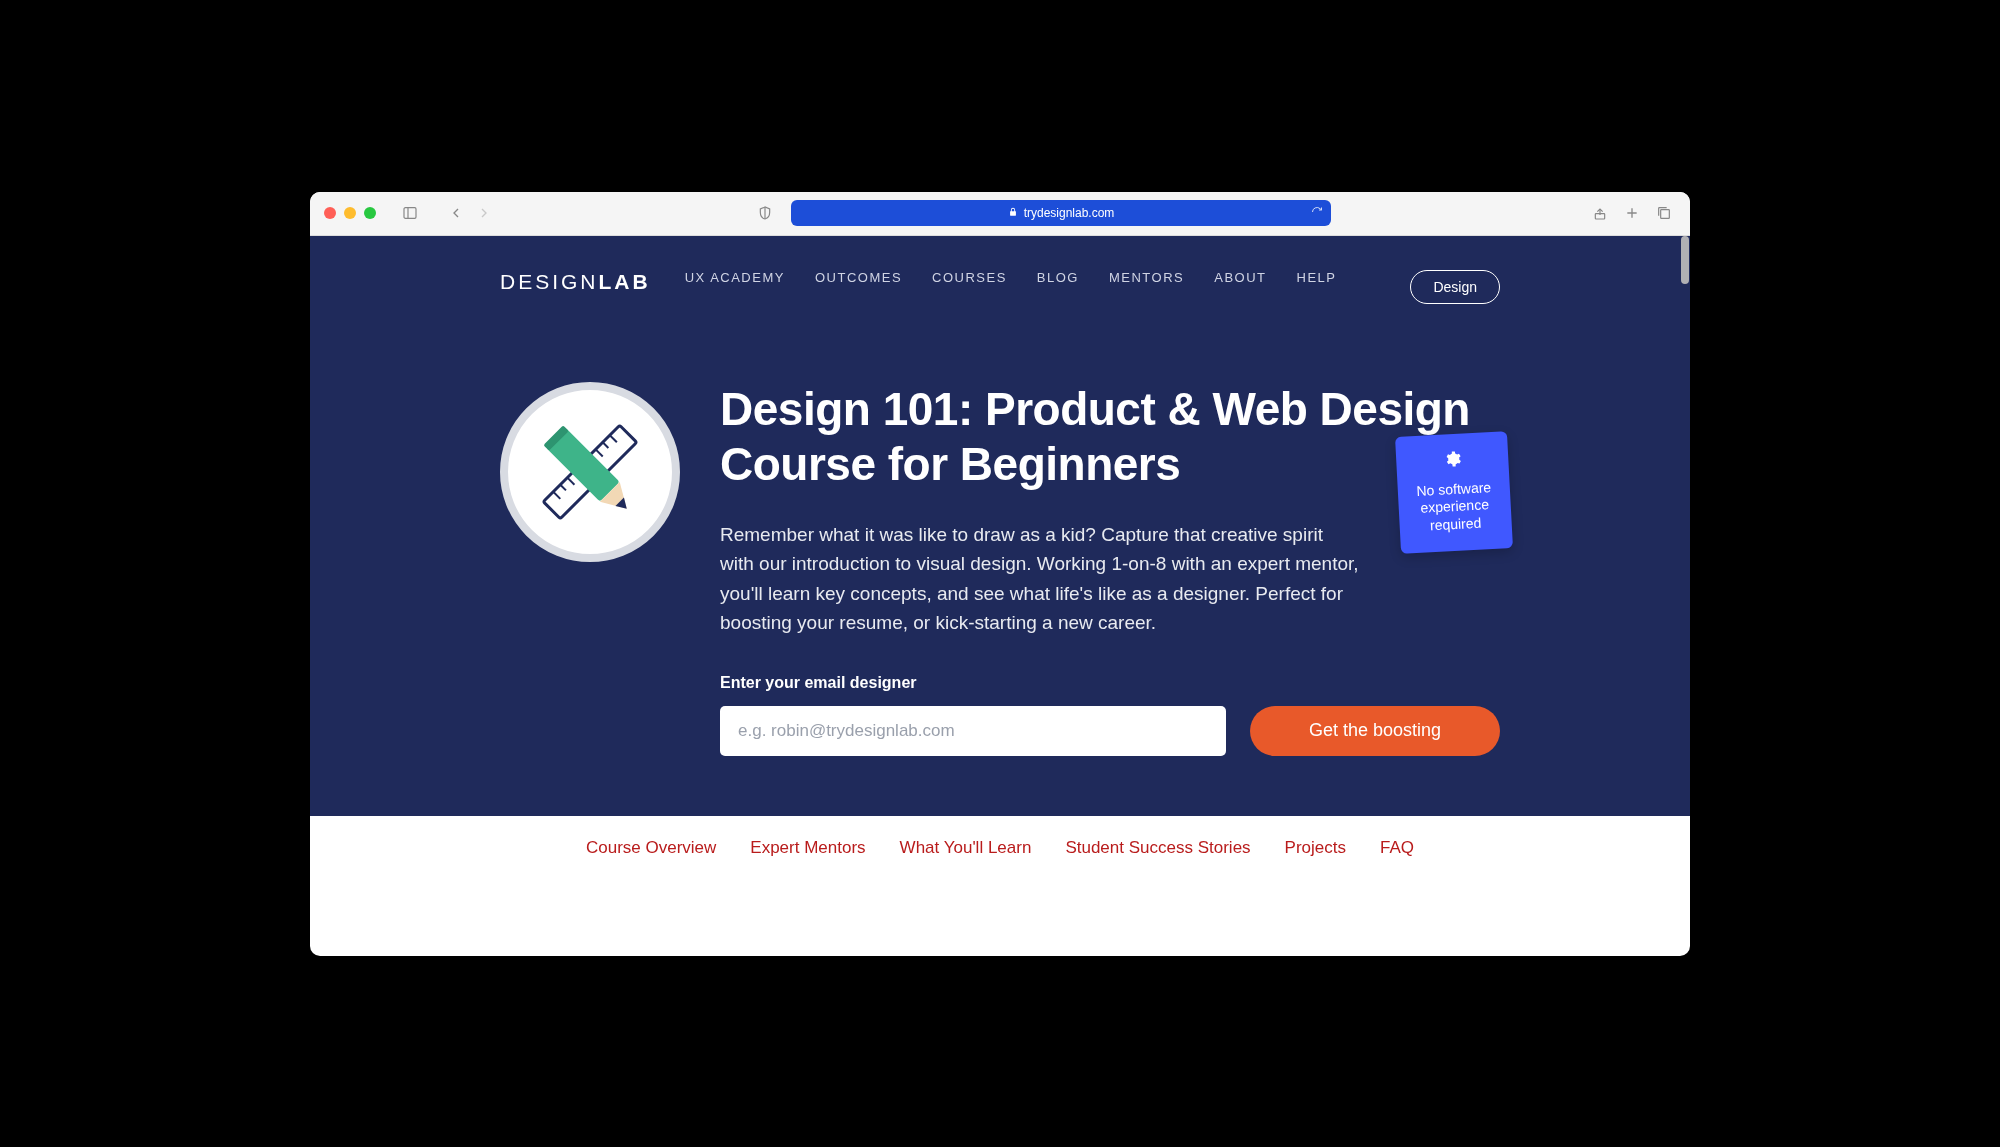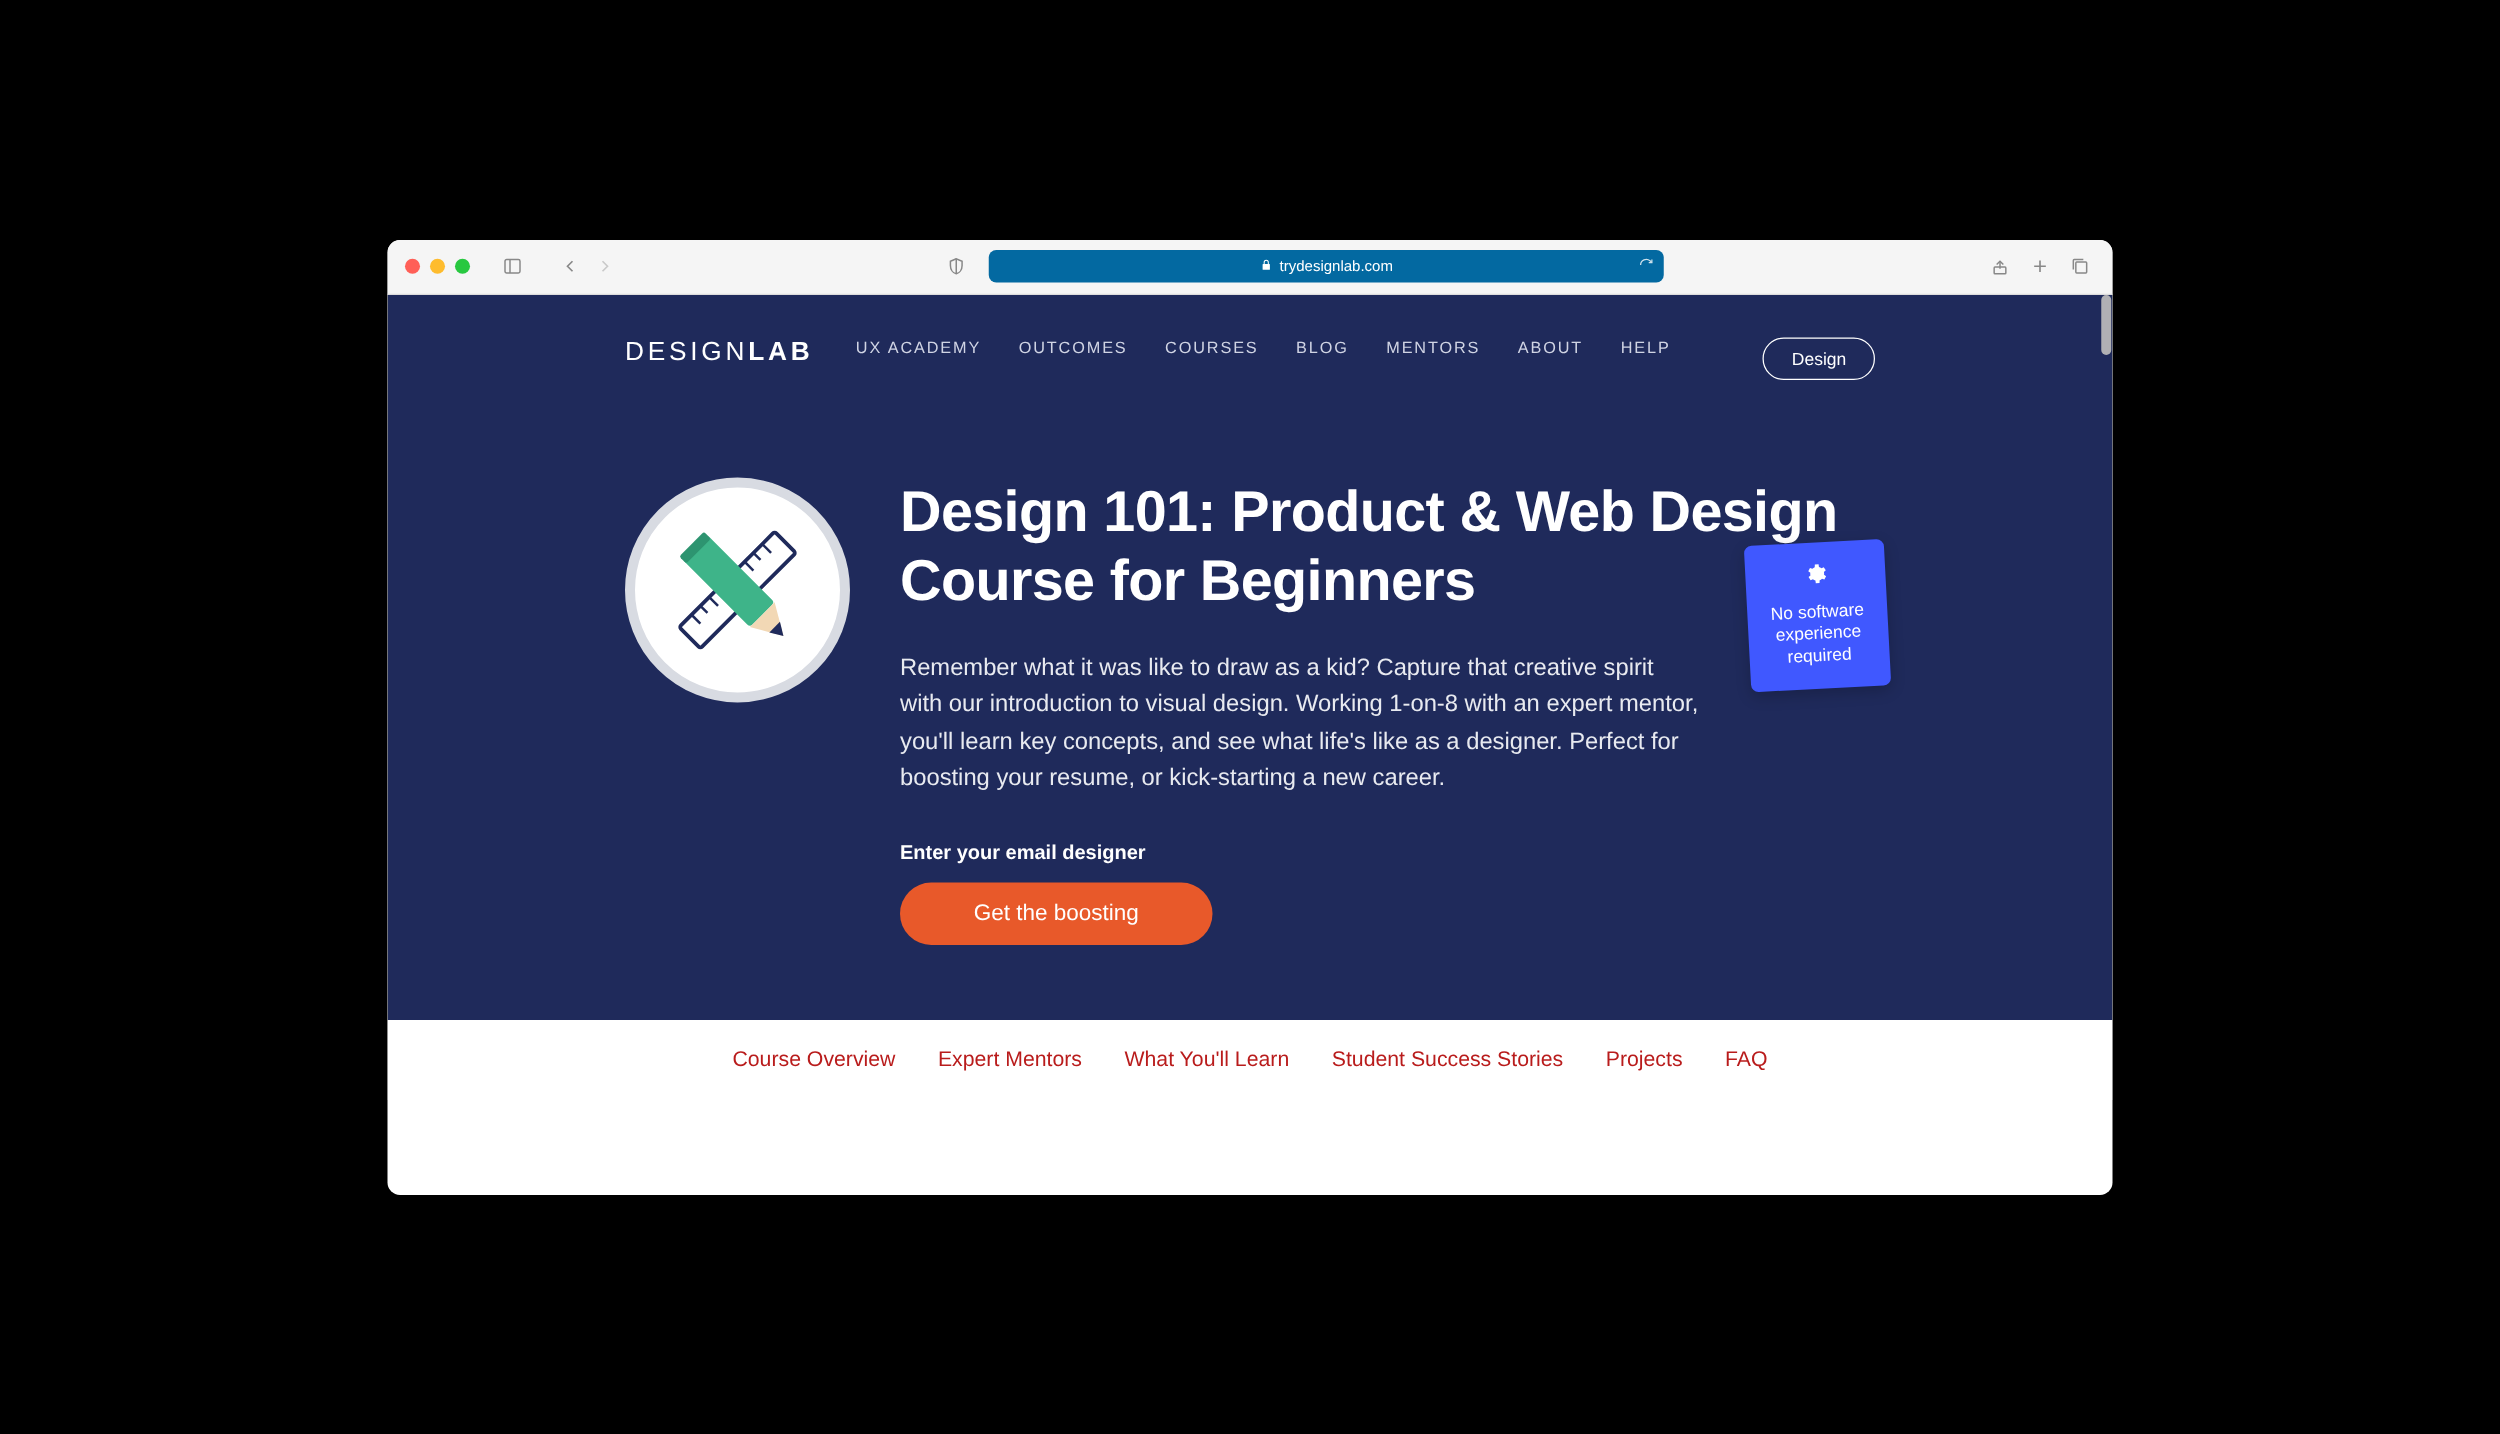--- a/index.html
+++ b/index.html
@@ -39,21 +39,21 @@
       display: flex; align-items: center; justify-content: center;
       color: #888;
       border-radius: 4px;
     }
     .toolbar-btn svg { width: 16px; height: 16px; }
     .nav-arrows { display: flex; gap: 4px; margin-left: 14px; }
     .shield-btn { margin-left: auto; margin-right: 6px; }
     .url-bar {
       flex: 0 0 540px;
       height: 26px;
-      background: #0369a1;
+      background: #1d4ed8;
       border-radius: 6px;
       display: flex;
       align-items: center;
       justify-content: center;
       color: #fff;
       font-size: 12px;
       gap: 6px;
       position: relative;
     }
     .url-bar .lock { width: 10px; height: 10px; }
@@ -337,20 +337,21 @@
                   <rect x="46" y="8" width="28" height="8" fill="#2d9470" rx="2"></rect>
                 </g>
               </svg>
             </div>
           </div>
           <div class="hero-text">
             <h1 class="hero-title">Design 101: Product &amp; Web Design Course for Beginners</h1>
             <p class="hero-desc">Remember what it was like to draw as a kid? Capture that creative spirit with our introduction to visual design. Working 1-on-8 with an expert mentor, you'll learn key concepts, and see what life's like as a designer. Perfect for boosting your resume, or kick-starting a new career.</p>
             <label class="email-label">Enter your email designer</label>
             <div class="email-row">
+              <input class="email-input" type="email" placeholder="e.g. robin@trydesignlab.com" style="">
               <button class="syllabus-btn">Get the boosting</button>
             </div>
           </div>
 
           <div class="badge-callout">
             <div class="gear">
               <svg width="18" height="18" viewBox="0 0 24 24" fill="#fff">
                   <path d="M12 8a4 4 0 100 8 4 4 0 000-8zm9.4 4a7.5 7.5 0 00-.15-1.5l2.1-1.64-2-3.46-2.5 1a7.6 7.6 0 00-2.6-1.5L16 2h-4l-.25 2.9a7.6 7.6 0 00-2.6 1.5l-2.5-1-2 3.46 2.1 1.64A7.5 7.5 0 006.6 12c0 .5.05 1 .15 1.5l-2.1 1.64 2 3.46 2.5-1a7.6 7.6 0 002.6 1.5L12 22h4l.25-2.9a7.6 7.6 0 002.6-1.5l2.5 1 2-3.46-2.1-1.64c.1-.5.15-1 .15-1.5z"></path>
                 </svg>
             </div>

